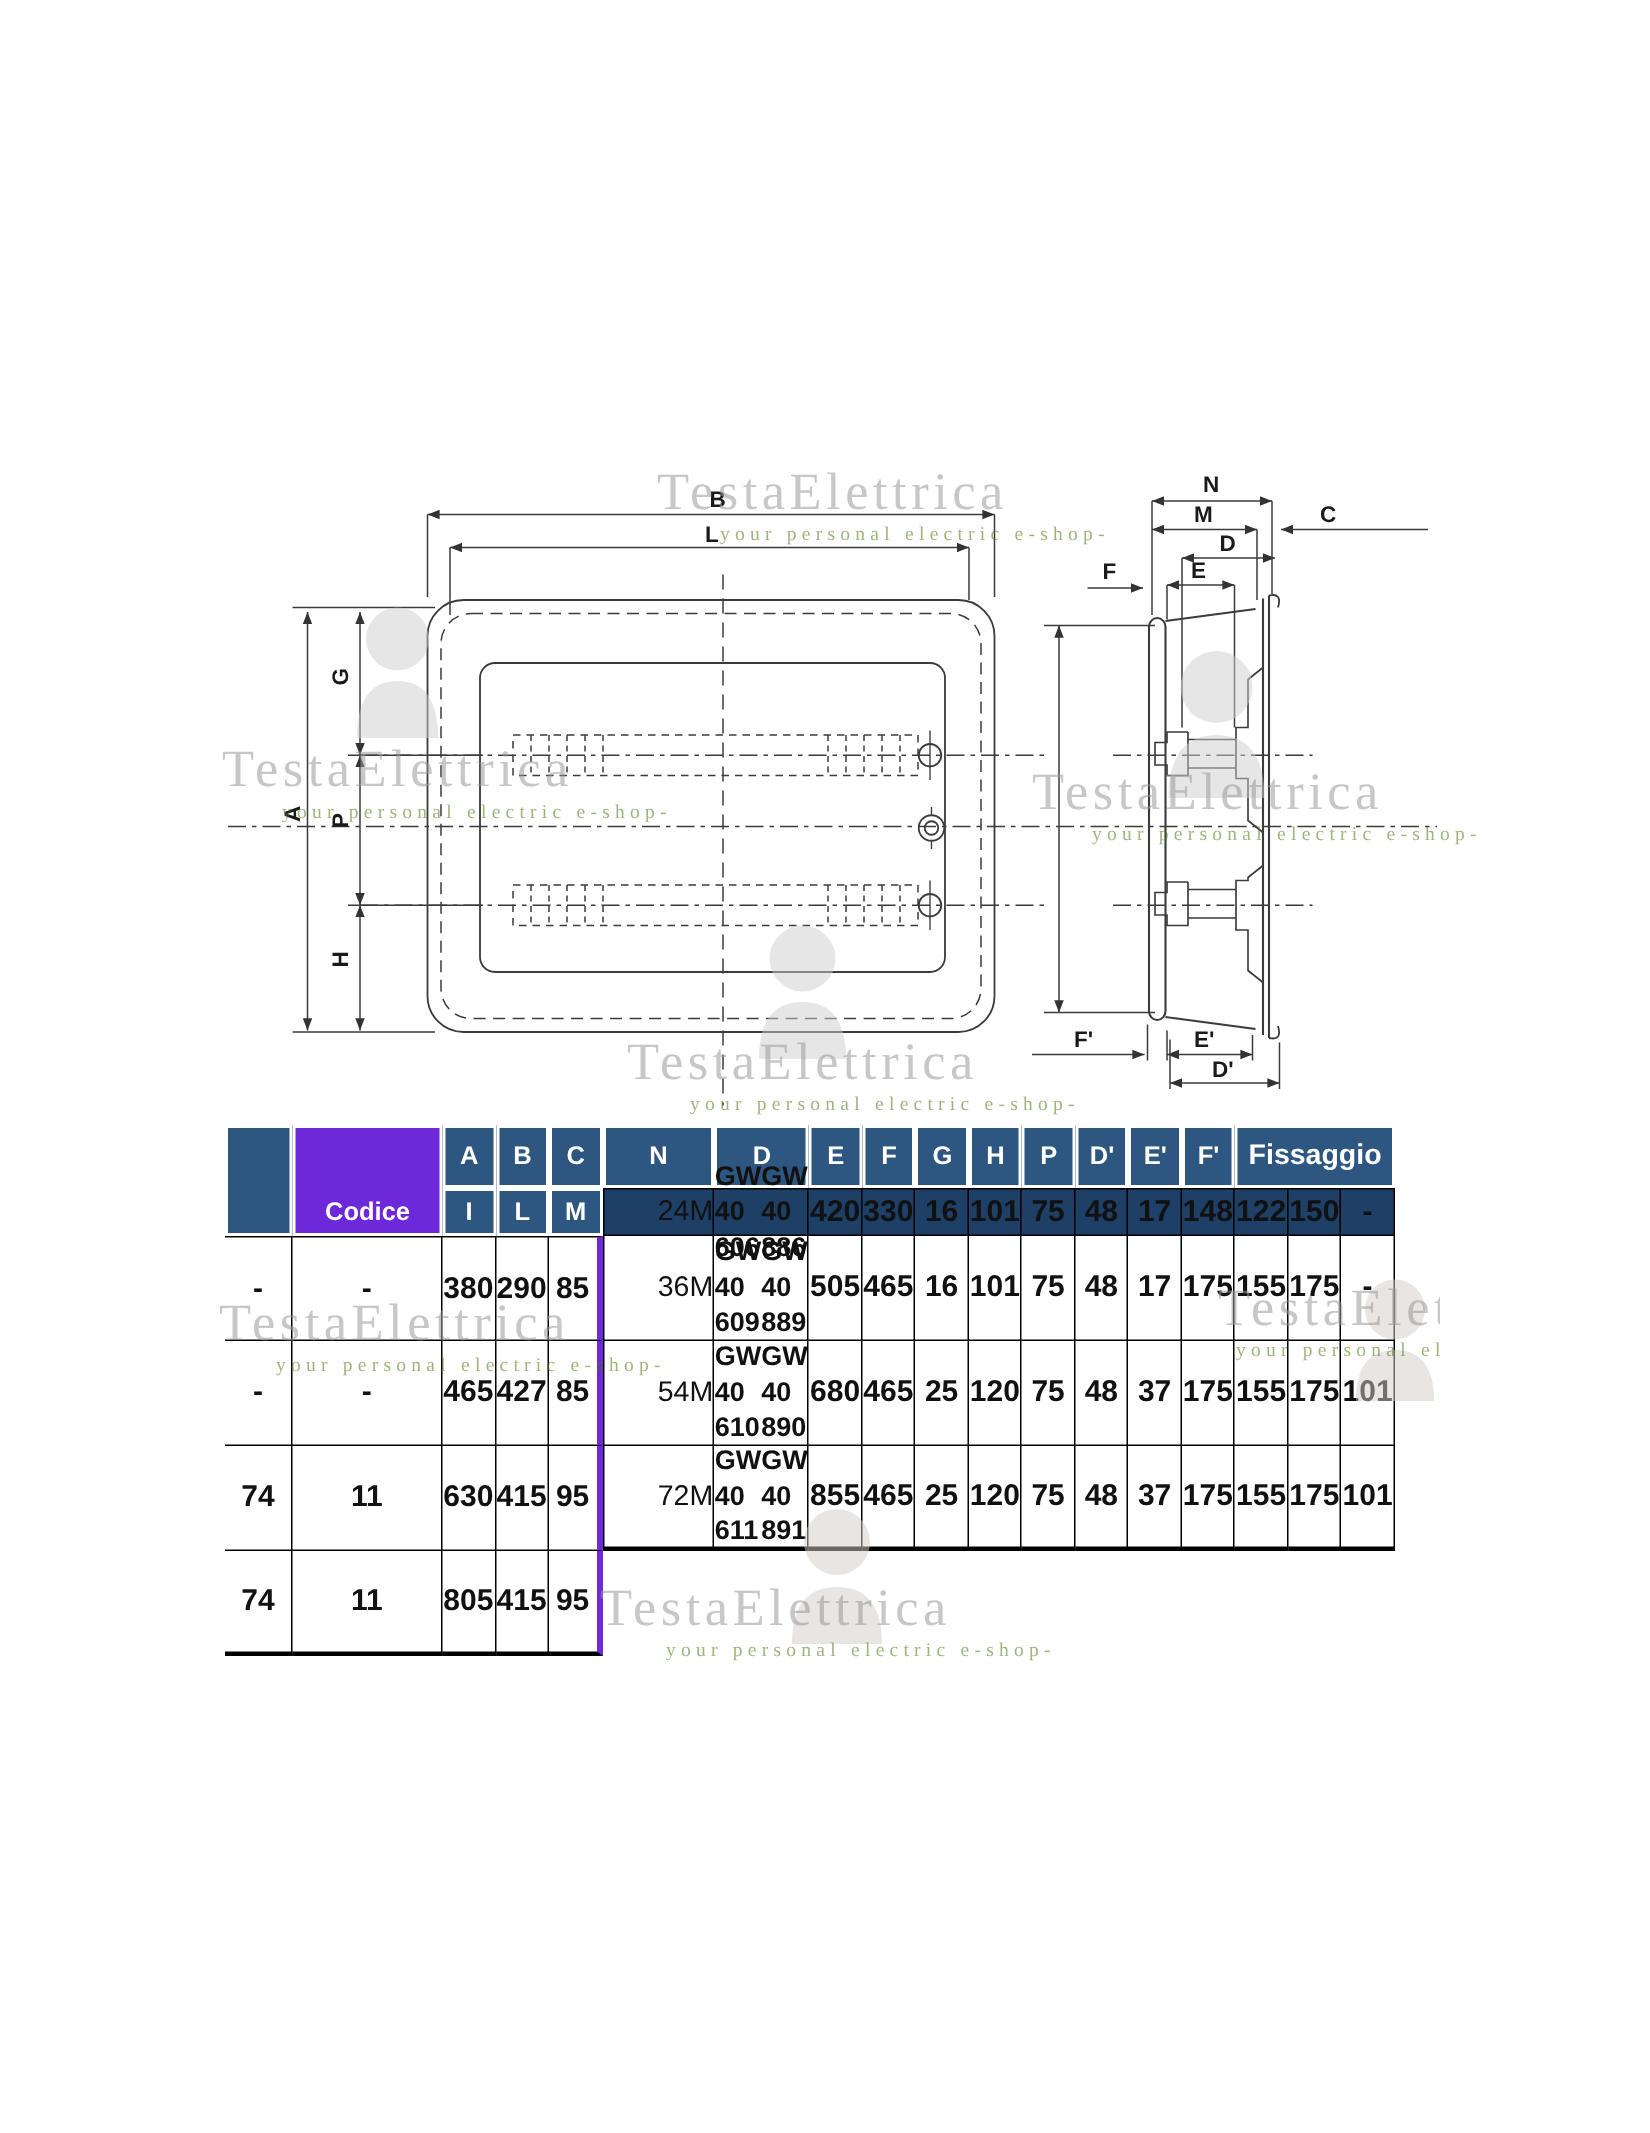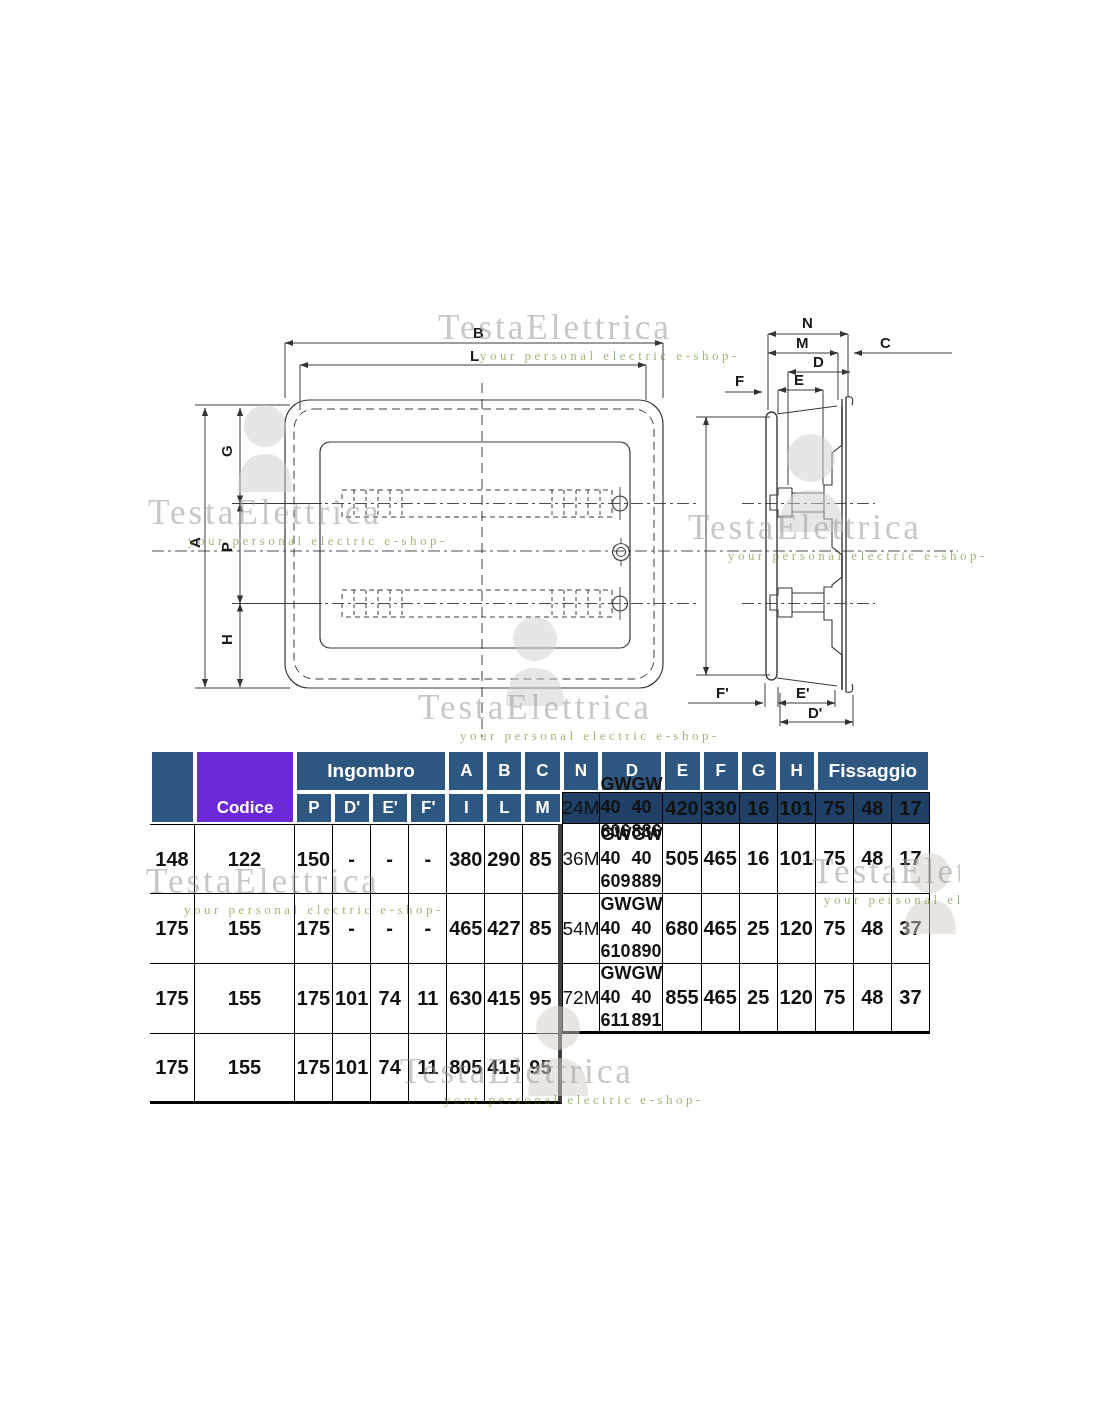--- a/index.html
+++ b/index.html
@@ -21,23 +21,23 @@
         grid-template-rows:42px 32px 70px 70px 70px 70px;}
   .hc{background:#2d5681;border:2px solid #ffffff;color:#fff;display:flex;align-items:center;
       justify-content:center;font-weight:bold;}
   .hc.grp{font-size:19px;}
   .hc.ltr{font-size:17px;}
   .hc.corner{background:#2d5681;}
   .hc.codice{background:#6d28d9;font-size:17px;align-items:flex-end;padding-bottom:4px;}
   #hdr-bg{position:absolute;left:150px;top:750px;width:780px;height:74px;background:#1e3f66;z-index:2;}
   .dc{background:transparent;color:#111;display:flex;align-items:center;justify-content:center;
       border-right:1px solid #000;border-bottom:1px solid #000;font-size:20px;font-weight:bold;}
-  .dc.size{font-weight:normal;font-size:19px;border-left:1px solid #000;}
+  .dc.size{font-weight:normal;font-size:19px;border-left:1px solid #000;padding-left:36px;}
   .dc.code{flex-direction:row;font-size:18px;line-height:1.3;}
-  .dc.lastcol{border-right:4px solid #404040;}
+  .dc.lastcol{border-right:4px solid #6d28d9;}
   .dc.toprow{border-top:1px solid #000;}
   .dc.botrow{border-bottom:3px solid #000;}
 </style>
 </head>
 <body>
 
 <div id="canvas">
 
   <svg id="diagram" width="850" height="460" viewBox="0 0 850 460">
     <defs>
@@ -201,21 +201,20 @@
   <div class="wm" style="left:400px;top:1052px">
     <div class="t">TestaElettrica</div>
     <div class="s" style="margin-left:44px">your personal electric e-shop-</div>
   </div>
 
   <div id="hdr-bg"></div>
   <div id="spec">
 
     <div class="hc corner" style="grid-column:1;grid-row:1/3"></div>
     <div class="hc codice" style="grid-column:2;grid-row:1/3">Codice</div>
-    <div class="hc grp" style="grid-column:3/span 4;grid-row:1">Ingombro</div>
     <div class="hc grp" style="grid-column:16/span 3;grid-row:1">Fissaggio</div>
     <div class="hc ltr">A</div>
     <div class="hc ltr">B</div>
     <div class="hc ltr">C</div>
     <div class="hc ltr">N</div>
     <div class="hc ltr">D</div>
     <div class="hc ltr">E</div>
     <div class="hc ltr">F</div>
     <div class="hc ltr">G</div>
     <div class="hc ltr">H</div>

